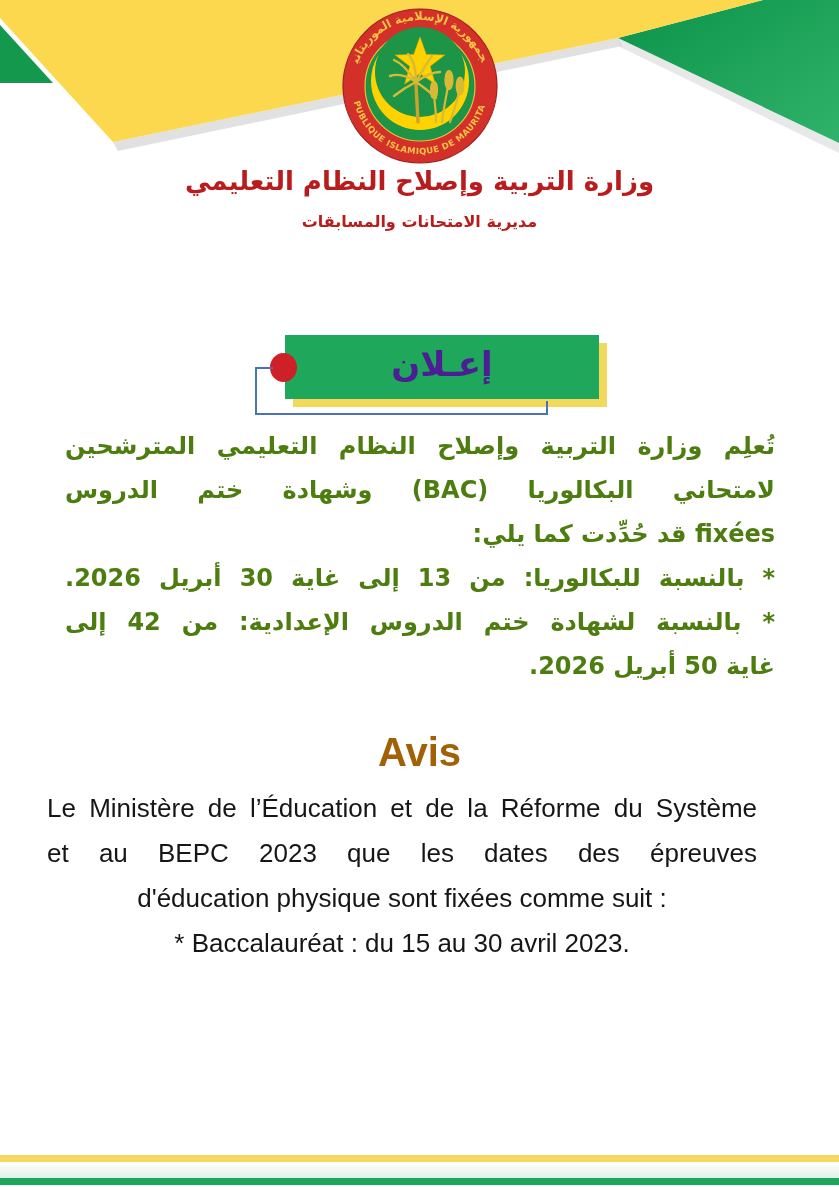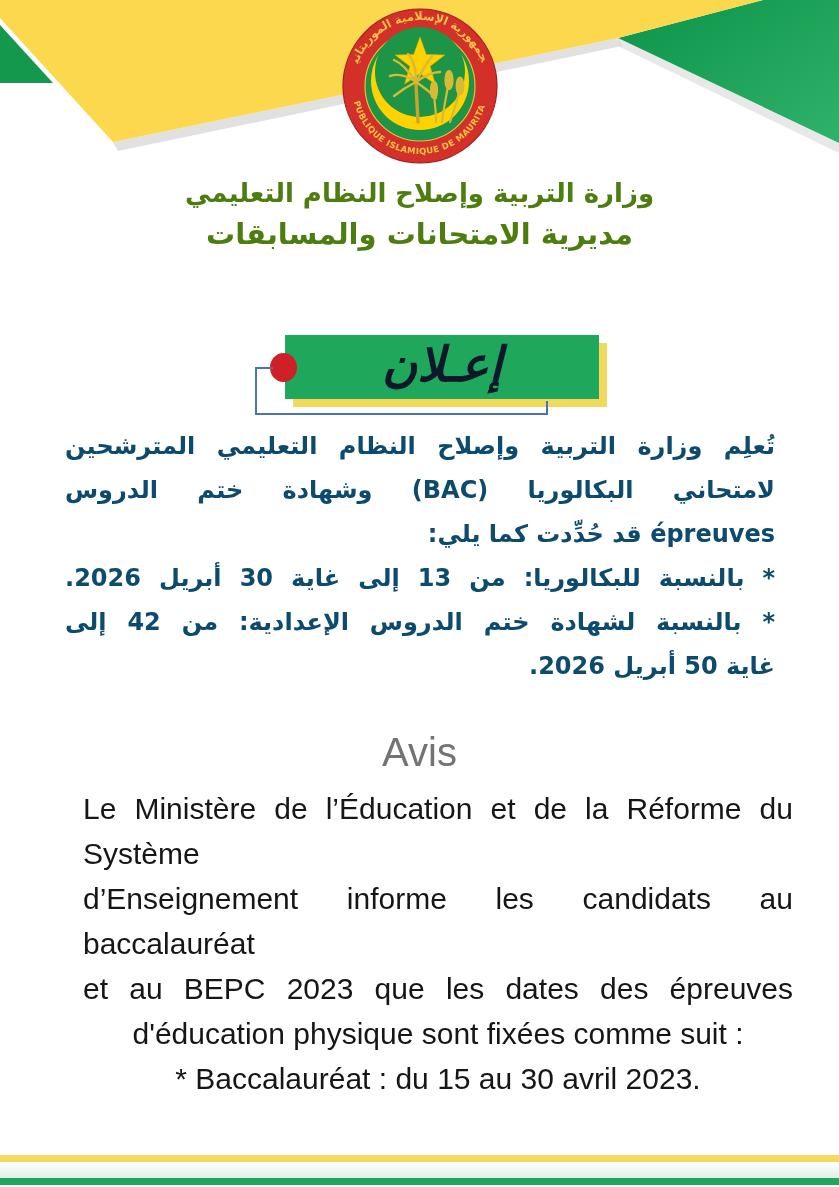--- a/index.html
+++ b/index.html
@@ -8,53 +8,53 @@
     width:839px;height:1187px;
     margin:0 auto;
     background:#ffffff;
     overflow:hidden;
     font-family:"DejaVu Sans", sans-serif;
   }
   
   .header-art{position:absolute;left:0;top:0;width:839px;height:170px;display:block;}
   .seal{position:absolute;left:330px;top:6px;width:180px;height:160px;display:block;}
   
-  .ministry{position:absolute;left:0;top:172px;width:100%;text-align:center;color:#4d7c0f;direction:rtl;}
+  .ministry{position:absolute;left:0;top:160px;width:100%;text-align:center;color:#b91c1c;direction:rtl;}
   .ministry-line1{font-size:26px;line-height:42px;font-weight:600;}
-  .ministry-line2{font-size:29px;line-height:40px;font-weight:600;}
+  .ministry-line2{font-size:16px;line-height:40px;font-weight:600;}
   
   .banner-shadow{position:absolute;left:293px;top:343px;width:314px;height:64px;background:#F2D95C;}
   .banner{
     position:absolute;left:285px;top:335px;width:314px;height:64px;
     background:#1FA75C;display:flex;align-items:center;justify-content:center;
   }
-  .banner-title{color:#0f172a;font-size:48px;font-weight:bold;direction:rtl;line-height:1;padding-bottom:6px;font-style:italic;}
+  .banner-title{color:#4c1d95;font-size:34px;font-weight:bold;direction:rtl;line-height:1;padding-bottom:6px;}
   .red-dot{position:absolute;left:270px;top:353px;width:27px;height:29px;border-radius:50%;background:#CE2127;}
   .bracket{position:absolute;background:#4A72B8;}
   .bracket-stub{left:255px;top:367px;width:18px;height:2px;}
   .bracket-left{left:255px;top:367px;width:2px;height:48px;}
   .bracket-bottom{left:255px;top:413px;width:293px;height:2px;}
   .bracket-right{left:546px;top:401px;width:2px;height:14px;}
   
   .arabic-notice{
     position:absolute;left:65px;top:424px;width:710px;
-    direction:rtl;font-weight:bold;color:#0c4a6e;
+    direction:rtl;font-weight:bold;color:#4d7c0f;
     font-size:24px;line-height:44px;
   }
   .ar-line{width:100%;}
   .just{text-align:justify;text-align-last:justify;}
   .start-rtl{text-align:right;}
   
   .avis-heading{
     position:absolute;left:0;top:730px;width:100%;text-align:center;
-    font-family:"Liberation Sans", sans-serif;font-weight:normal;font-size:40px;color:#737373;
+    font-family:"Liberation Sans", sans-serif;font-weight:bold;font-size:40px;color:#a16207;
   }
   .french-notice{
-    position:absolute;left:83px;top:786px;width:710px;
-    font-family:"Liberation Sans", sans-serif;font-size:30px;line-height:45px;color:#161616;
+    position:absolute;left:47px;top:786px;width:710px;
+    font-family:"Liberation Sans", sans-serif;font-size:26px;line-height:45px;color:#161616;
   }
   .fr-just{text-align:justify;text-align-last:justify;}
   .fr-start{text-align:center;}
   
   .stripe-yellow{position:absolute;left:0;top:1155px;width:100%;height:7px;background:#F5D95F;}
   .stripe-fade{position:absolute;left:0;top:1162px;width:100%;height:16px;background:linear-gradient(#ffffff,#e0f1e8);}
   .stripe-green{position:absolute;left:0;top:1178px;width:100%;height:7px;background:#1FA65B;}
 </style>
 </head>
 <body>
@@ -127,30 +127,29 @@
   </div>
   <div class="red-dot"></div>
   <div class="bracket bracket-stub"></div>
   <div class="bracket bracket-left"></div>
   <div class="bracket bracket-bottom"></div>
   <div class="bracket bracket-right"></div>
 
   <div class="arabic-notice">
     <div class="ar-line just">تُعلِم وزارة التربية وإصلاح النظام التعليمي المترشحين</div>
     <div class="ar-line just">لامتحاني البكالوريا (BAC) وشهادة ختم الدروس</div>
-    <div class="ar-line start-rtl">épreuves قد حُدِّدت كما يلي:</div>
+    <div class="ar-line start-rtl">fixées قد حُدِّدت كما يلي:</div>
     <div class="ar-line just">* بالنسبة للبكالوريا: من 13 إلى غاية 30 أبريل 2026.</div>
     <div class="ar-line just">* بالنسبة لشهادة ختم الدروس الإعدادية: من 42 إلى</div>
     <div class="ar-line start-rtl">غاية 50 أبريل 2026.</div>
   </div>
 
   <div class="avis-heading">Avis</div>
   <div class="french-notice">
     <div class="fr-just">Le Ministère de l’Éducation et de la Réforme du Système</div>
-    <div class="fr-just">d’Enseignement informe les candidats au baccalauréat</div>
     <div class="fr-just">et au BEPC 2023 que les dates des épreuves</div>
     <div class="fr-start">d'éducation physique sont fixées comme suit :</div>
     <div class="fr-start">* Baccalauréat : du 15 au 30 avril 2023.</div>
   </div>
 
   <div class="stripe-yellow"></div>
   <div class="stripe-fade"></div>
   <div class="stripe-green"></div>
 
 </div>

